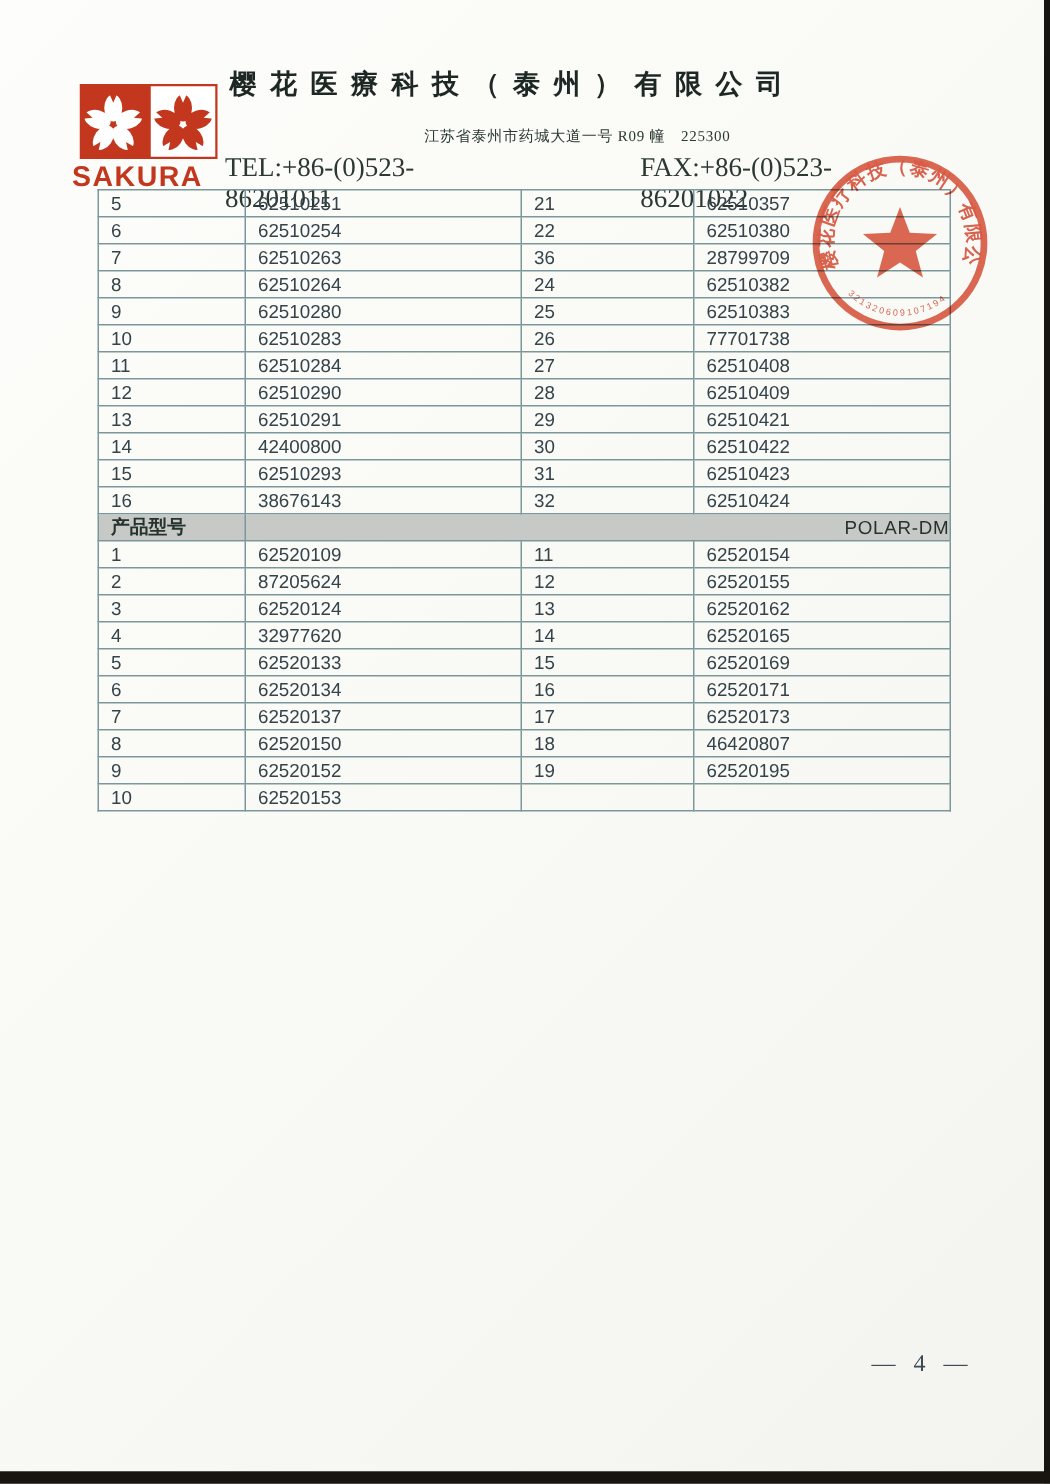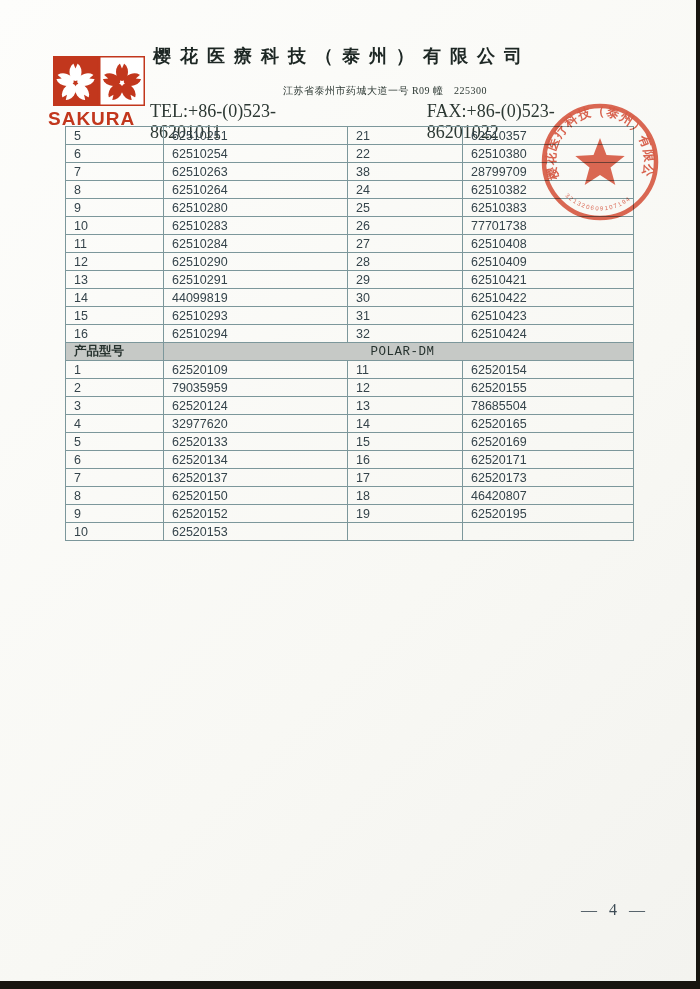--- a/index.html
+++ b/index.html
@@ -35,22 +35,22 @@
     border-collapse:collapse; table-layout:fixed;
   }
   table.serials td {
     border:1px solid #7c979b; height:18px; padding:0 0 0 8px;
     font-size:12.5px; color:#35444b; vertical-align:middle;
     white-space:nowrap; overflow:hidden;
   }
   tr.model-row td { background:#c6c9c6; color:#26322e; }
   td.model-label { font-weight:bold;margin-top:17px; }
   td.model-value {
-    text-align:center; padding:0;
-    font-family:Liberation Mono, monospace; font-size:13.5px; letter-spacing:0.5px;
+    text-align:right; padding:0;
+    font-family:Liberation Sans, sans-serif; font-size:13.5px; letter-spacing:0.5px;
   }
   
   .seal { position:absolute; left:528px; top:90px; width:144px; height:144px;
           mix-blend-mode:multiply; opacity:0.88; }
   
   .page-number {
     position:absolute; left:560px; top:901px; width:110px; text-align:center;
     font-family:"Liberation Serif", serif; font-size:16px; color:#3d4b55; letter-spacing:4px;
   }
 </style>
@@ -134,21 +134,21 @@
         </tr>
         <tr>
           <td>6</td>
           <td>62510254</td>
           <td>22</td>
           <td>62510380</td>
         </tr>
         <tr>
           <td>7</td>
           <td>62510263</td>
-          <td>38</td>
+          <td>36</td>
           <td>28799709</td>
         </tr>
         <tr>
           <td>8</td>
           <td>62510264</td>
           <td>24</td>
           <td>62510382</td>
         </tr>
         <tr>
           <td>9</td>
@@ -175,61 +175,61 @@
           <td>62510409</td>
         </tr>
         <tr>
           <td>13</td>
           <td>62510291</td>
           <td>29</td>
           <td>62510421</td>
         </tr>
         <tr>
           <td>14</td>
-          <td>44099819</td>
+          <td>42400800</td>
           <td>30</td>
           <td>62510422</td>
         </tr>
         <tr>
           <td>15</td>
           <td>62510293</td>
           <td>31</td>
           <td>62510423</td>
         </tr>
         <tr>
           <td>16</td>
-          <td>62510294</td>
+          <td>38676143</td>
           <td>32</td>
           <td>62510424</td>
         </tr>
       </tbody>
     <tbody>
       <tr class="model-row">
         <td class="model-label">产品型号</td>
         <td class="model-value" colspan="3">POLAR-DM</td>
       </tr>
     </tbody>
     <tbody>
         <tr>
           <td>1</td>
           <td>62520109</td>
           <td>11</td>
           <td>62520154</td>
         </tr>
         <tr>
           <td>2</td>
-          <td>79035959</td>
+          <td>87205624</td>
           <td>12</td>
           <td>62520155</td>
         </tr>
         <tr>
           <td>3</td>
           <td>62520124</td>
           <td>13</td>
-          <td>78685504</td>
+          <td>62520162</td>
         </tr>
         <tr>
           <td>4</td>
           <td>32977620</td>
           <td>14</td>
           <td>62520165</td>
         </tr>
         <tr>
           <td>5</td>
           <td>62520133</td>

